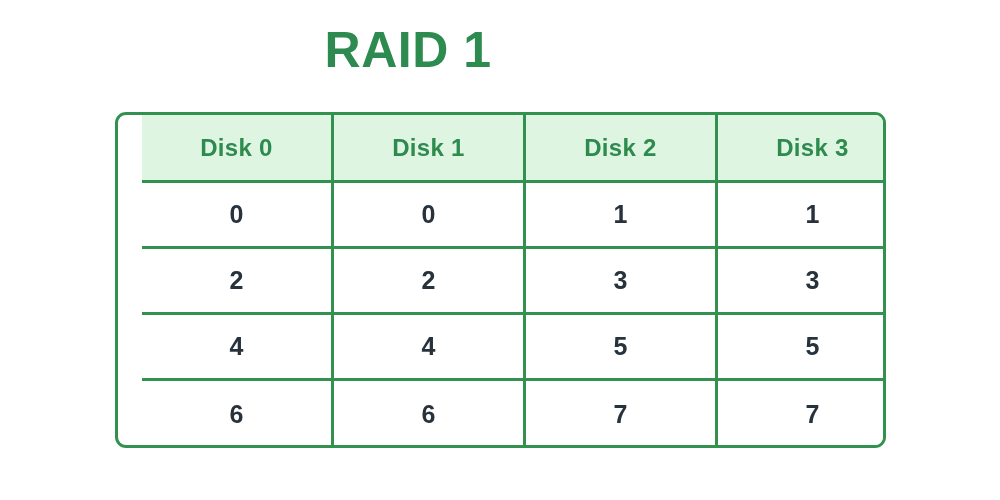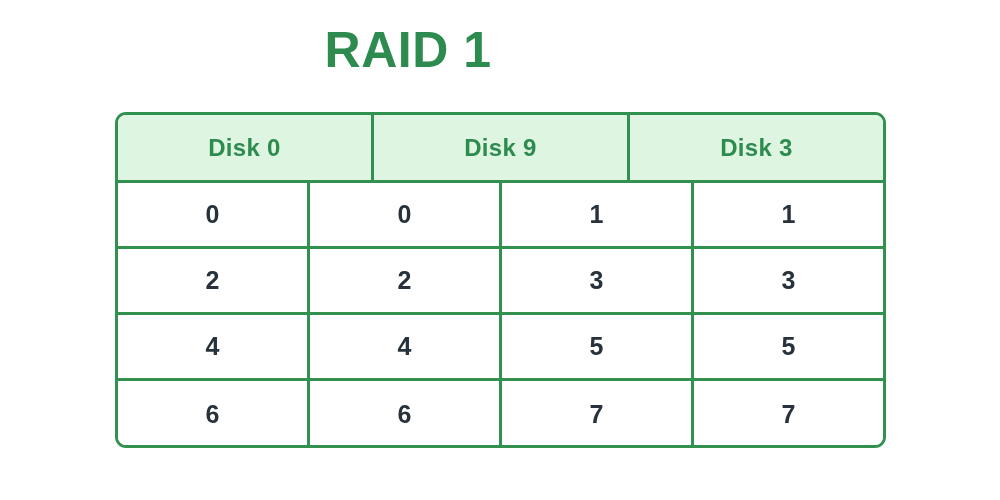--- a/index.html
+++ b/index.html
@@ -42,20 +42,21 @@
     box-sizing: border-box;
     border: 3px solid #339150;
     border-radius: 11px;
     overflow: hidden;
     background: #ffffff;
   }
   .t-row {
     display: flex;
     width: 100%;
     box-sizing: border-box;
+    margin-left: 24px;
   }
   .t-row.header-row {
     height: 68px;
     background: #def5e1;
     border-bottom: 3px solid #339150;
   }
   .t-row.data-row {
     height: 66px;
     background: #ffffff;
     border-bottom: 3px solid #339150;
@@ -93,21 +94,22 @@
 <body>
 
 <div id="canvas">
 
   <div id="page-title">RAID 1</div>
 
   <div id="raid-table">
 
     <div class="t-row header-row">
       <div class="t-cell">Disk 0</div>
-      <div class="t-cell">Disk 9</div>
+      <div class="t-cell">Disk 1</div>
+      <div class="t-cell">Disk 2</div>
       <div class="t-cell last-col">Disk 3</div>
     </div>
 
     <div class="t-row data-row">
       <div class="t-cell">0</div>
       <div class="t-cell">0</div>
       <div class="t-cell">1</div>
       <div class="t-cell last-col">1</div>
     </div>
 

